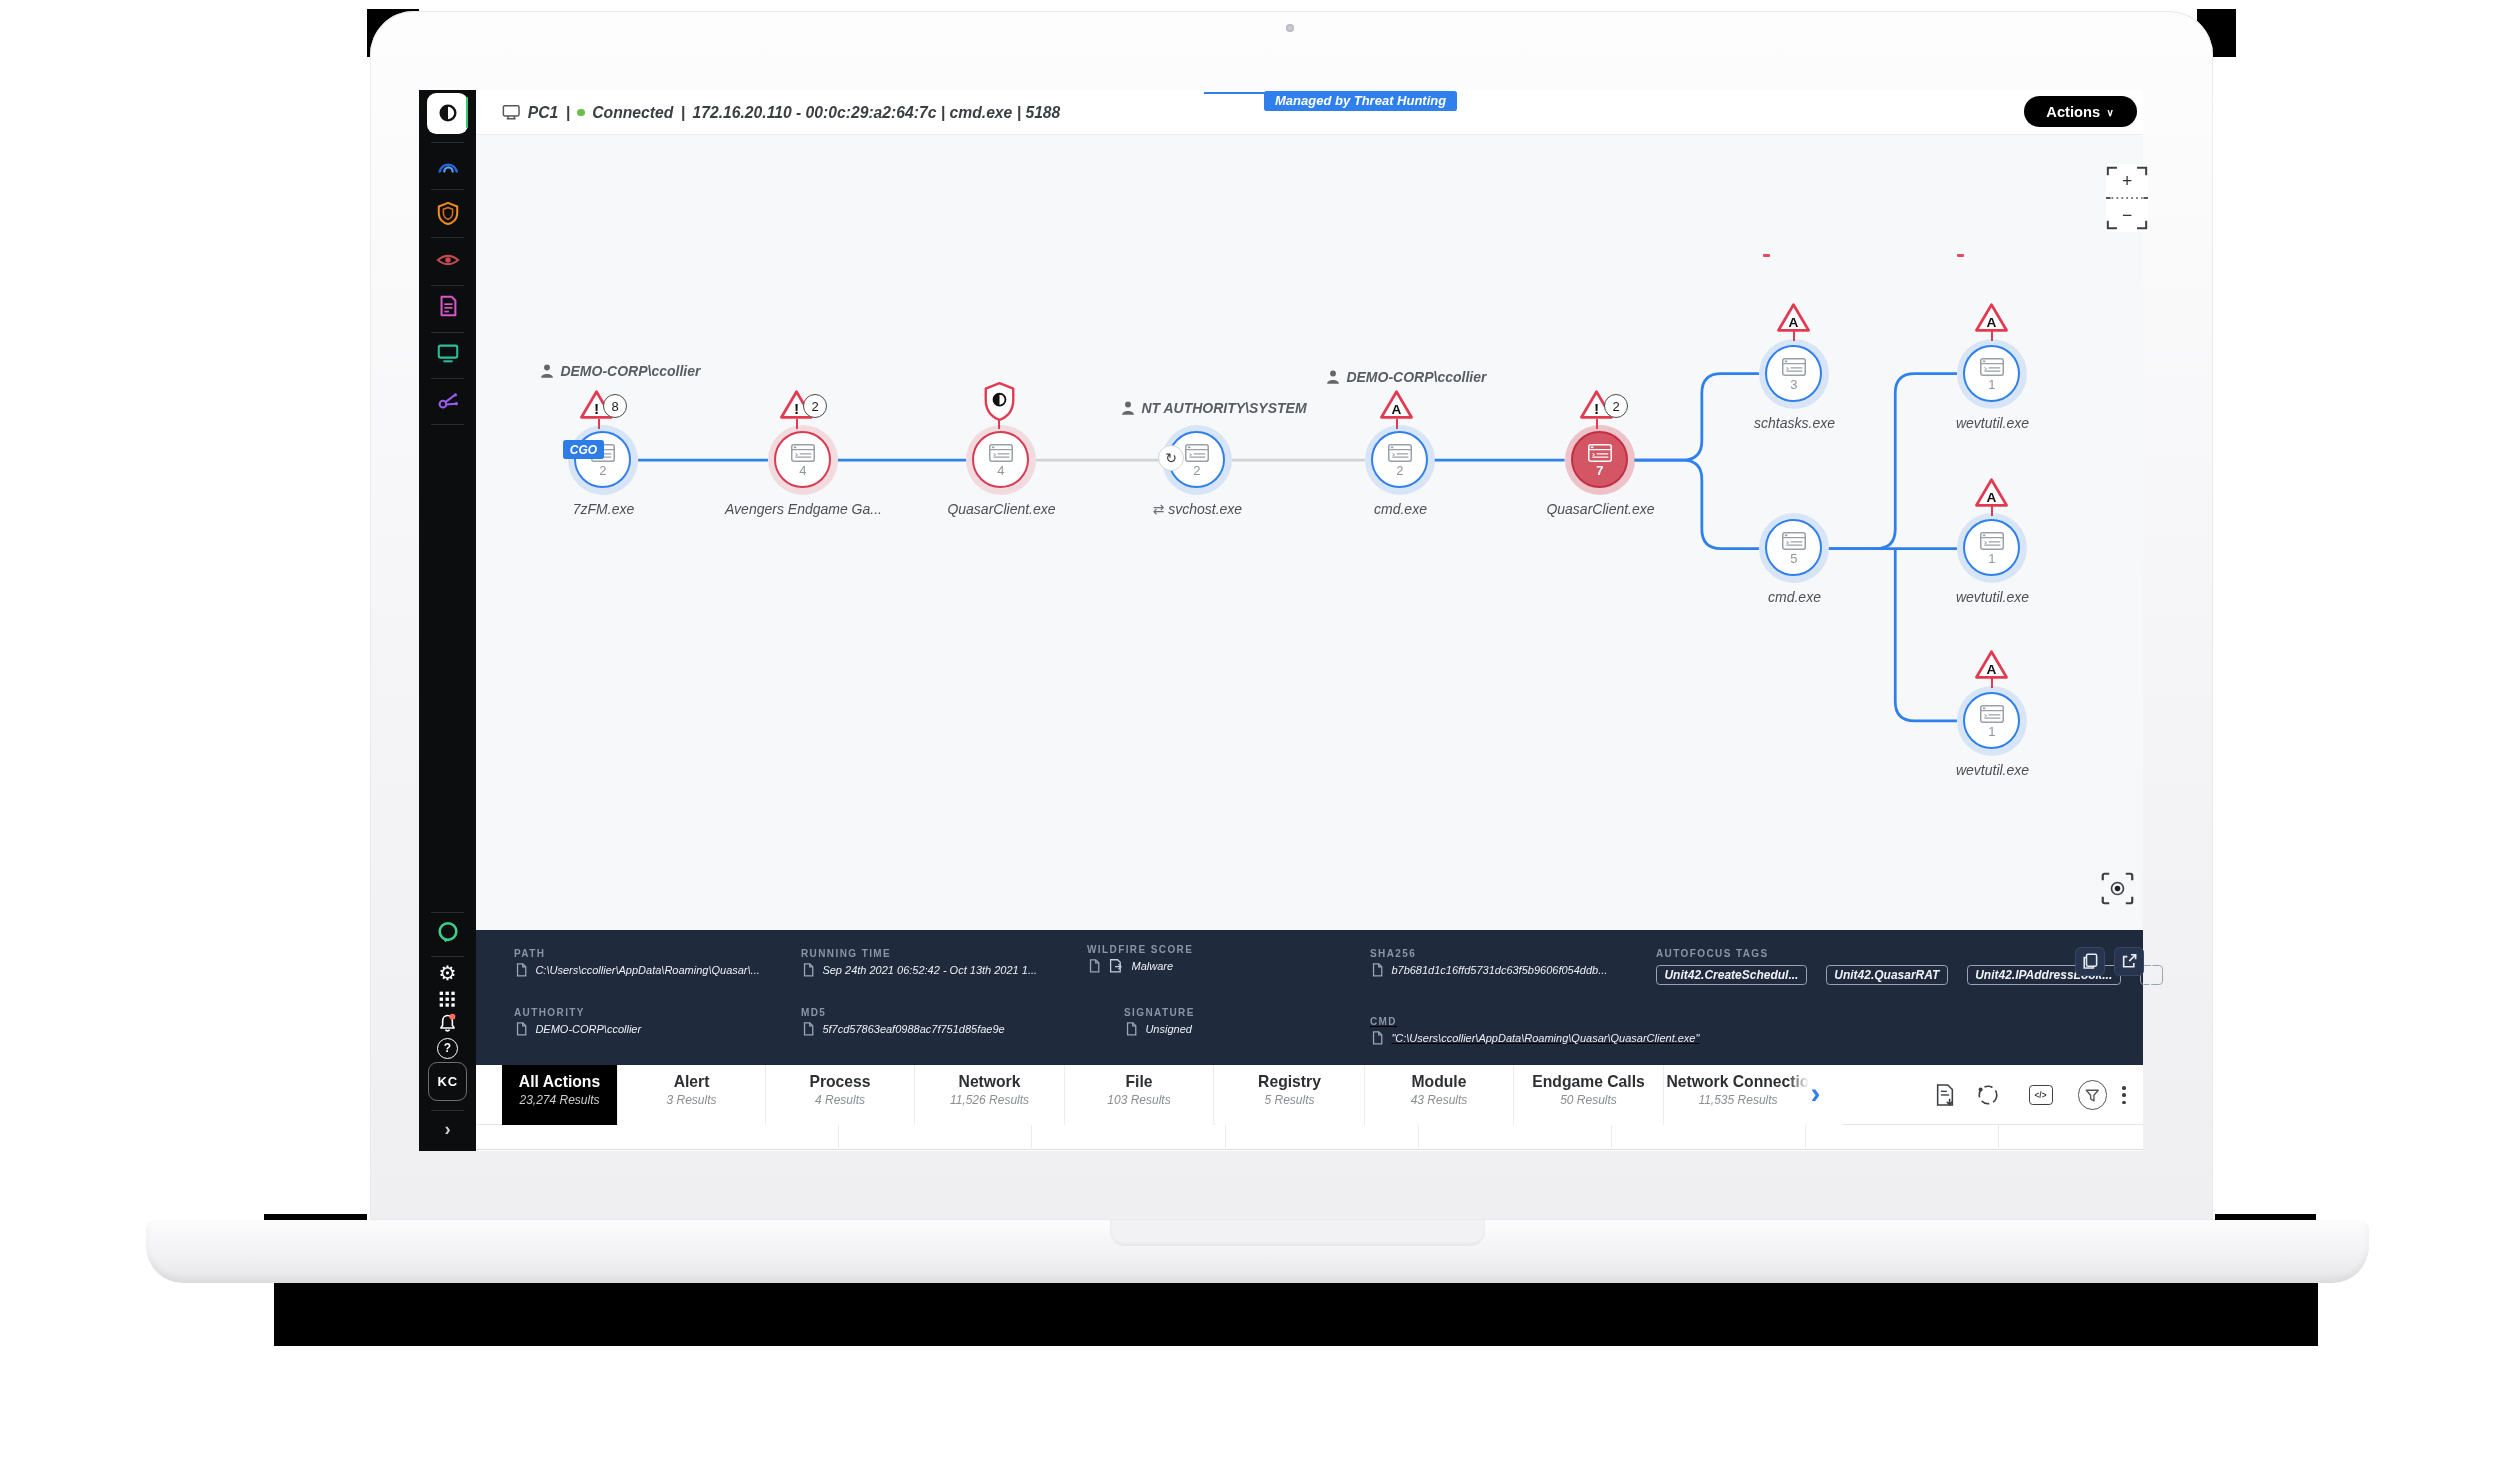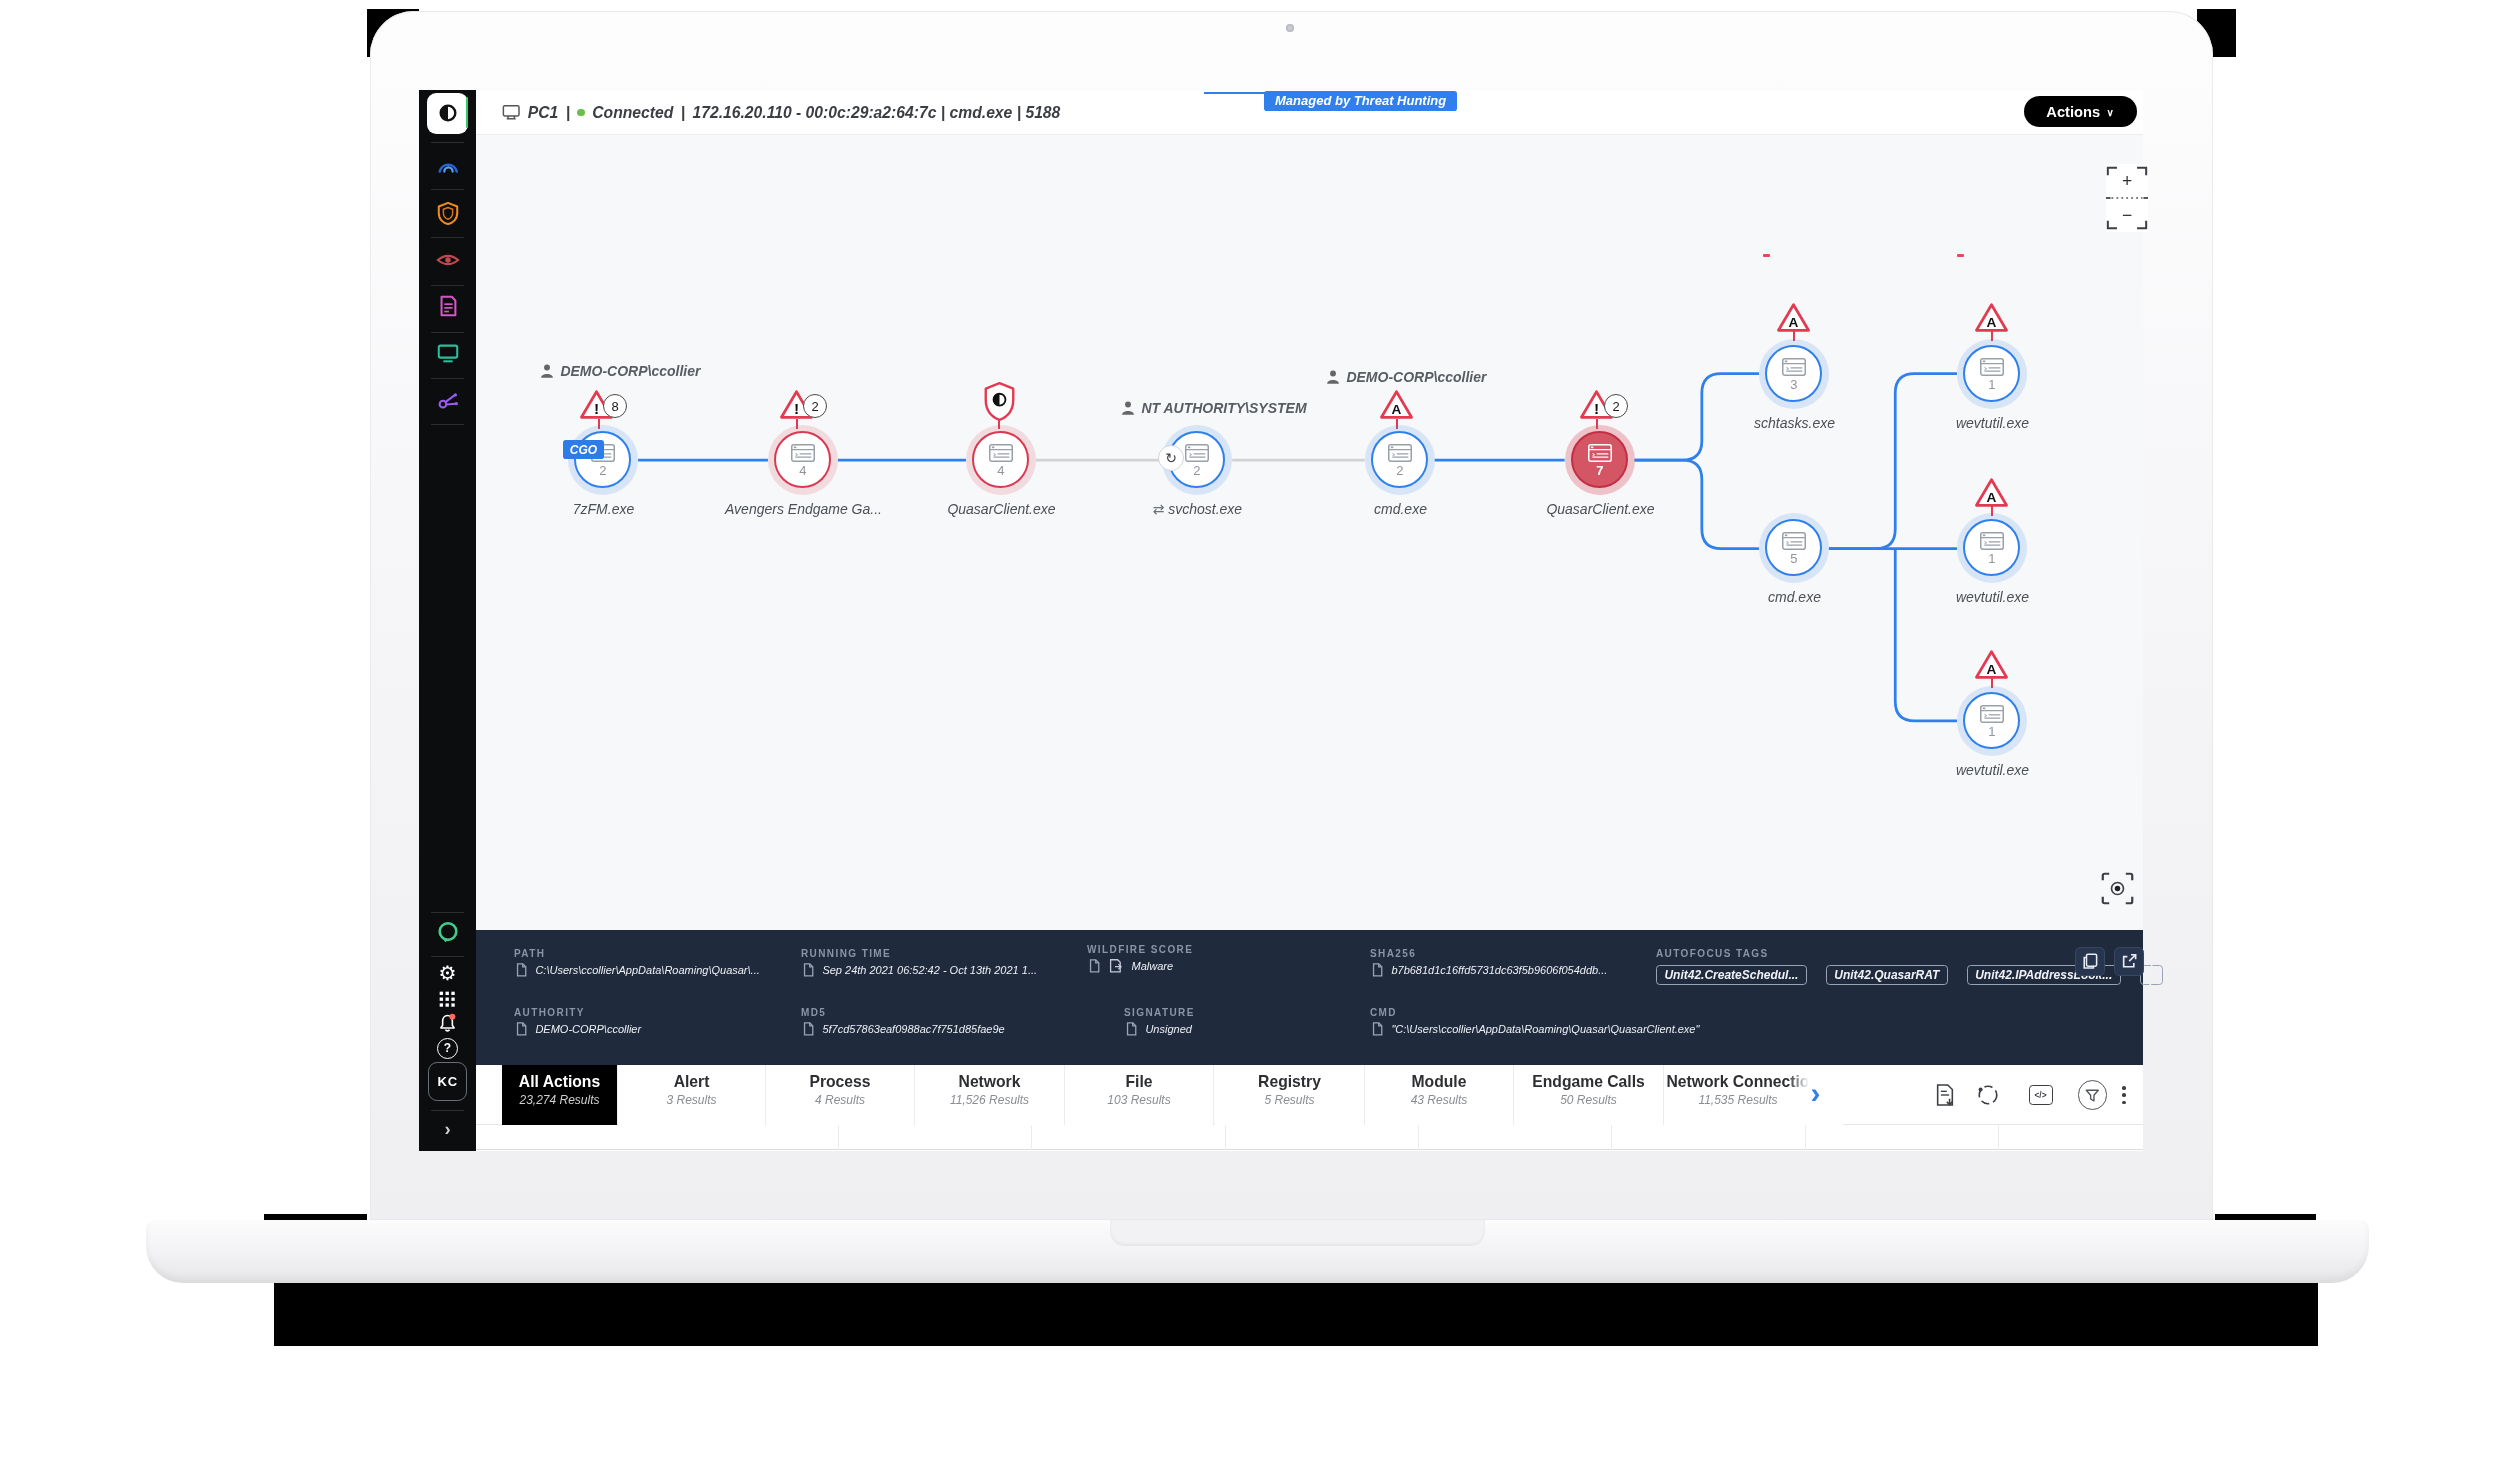--- a/index.html
+++ b/index.html
@@ -690,21 +690,21 @@
 
       <div class="fld" style="left:894px;top:18.4px;">
         <div class="flabel">SHA256</div>
         <div class="fval">
           <svg width="14" height="15.7" style="color:#9aa5b8;" viewBox="0 0 15 17">
               <use href="#i-copy"></use>
             </svg>
           <span>b7b681d1c16ffd5731dc63f5b9606f054ddb...</span>
         </div>
       </div>
-      <div class="fld" style="left:894px;top:77px;">
+      <div class="fld" style="left:894px;top:86px;text-decoration:underline;">
         <div class="flabel">CMD</div>
         <div class="fval">
           <svg width="14" height="15.7" style="color:#9aa5b8;" viewBox="0 0 15 17">
               <use href="#i-copy"></use>
             </svg>
           <span>"C:\Users\ccollier\AppData\Roaming\Quasar\QuasarClient.exe"</span>
         </div>
       </div>
 
       <div class="fld" style="left:1180px;top:18.4px;">

